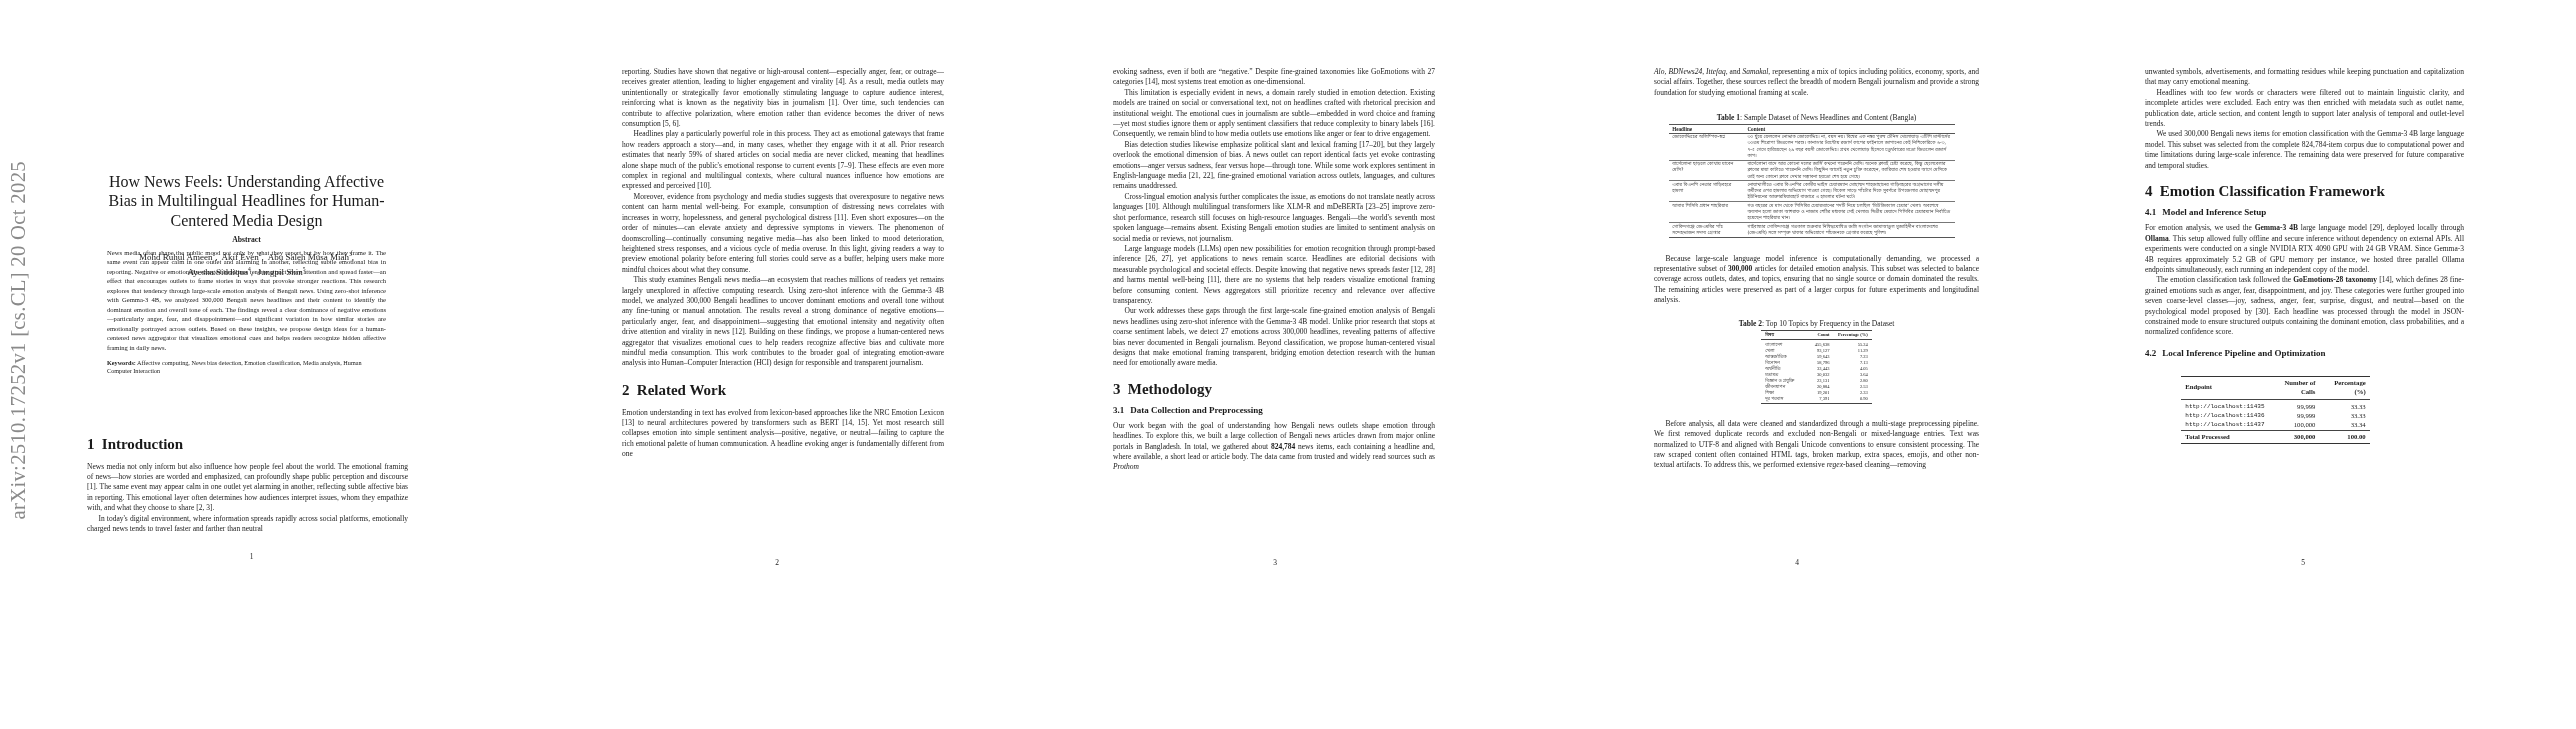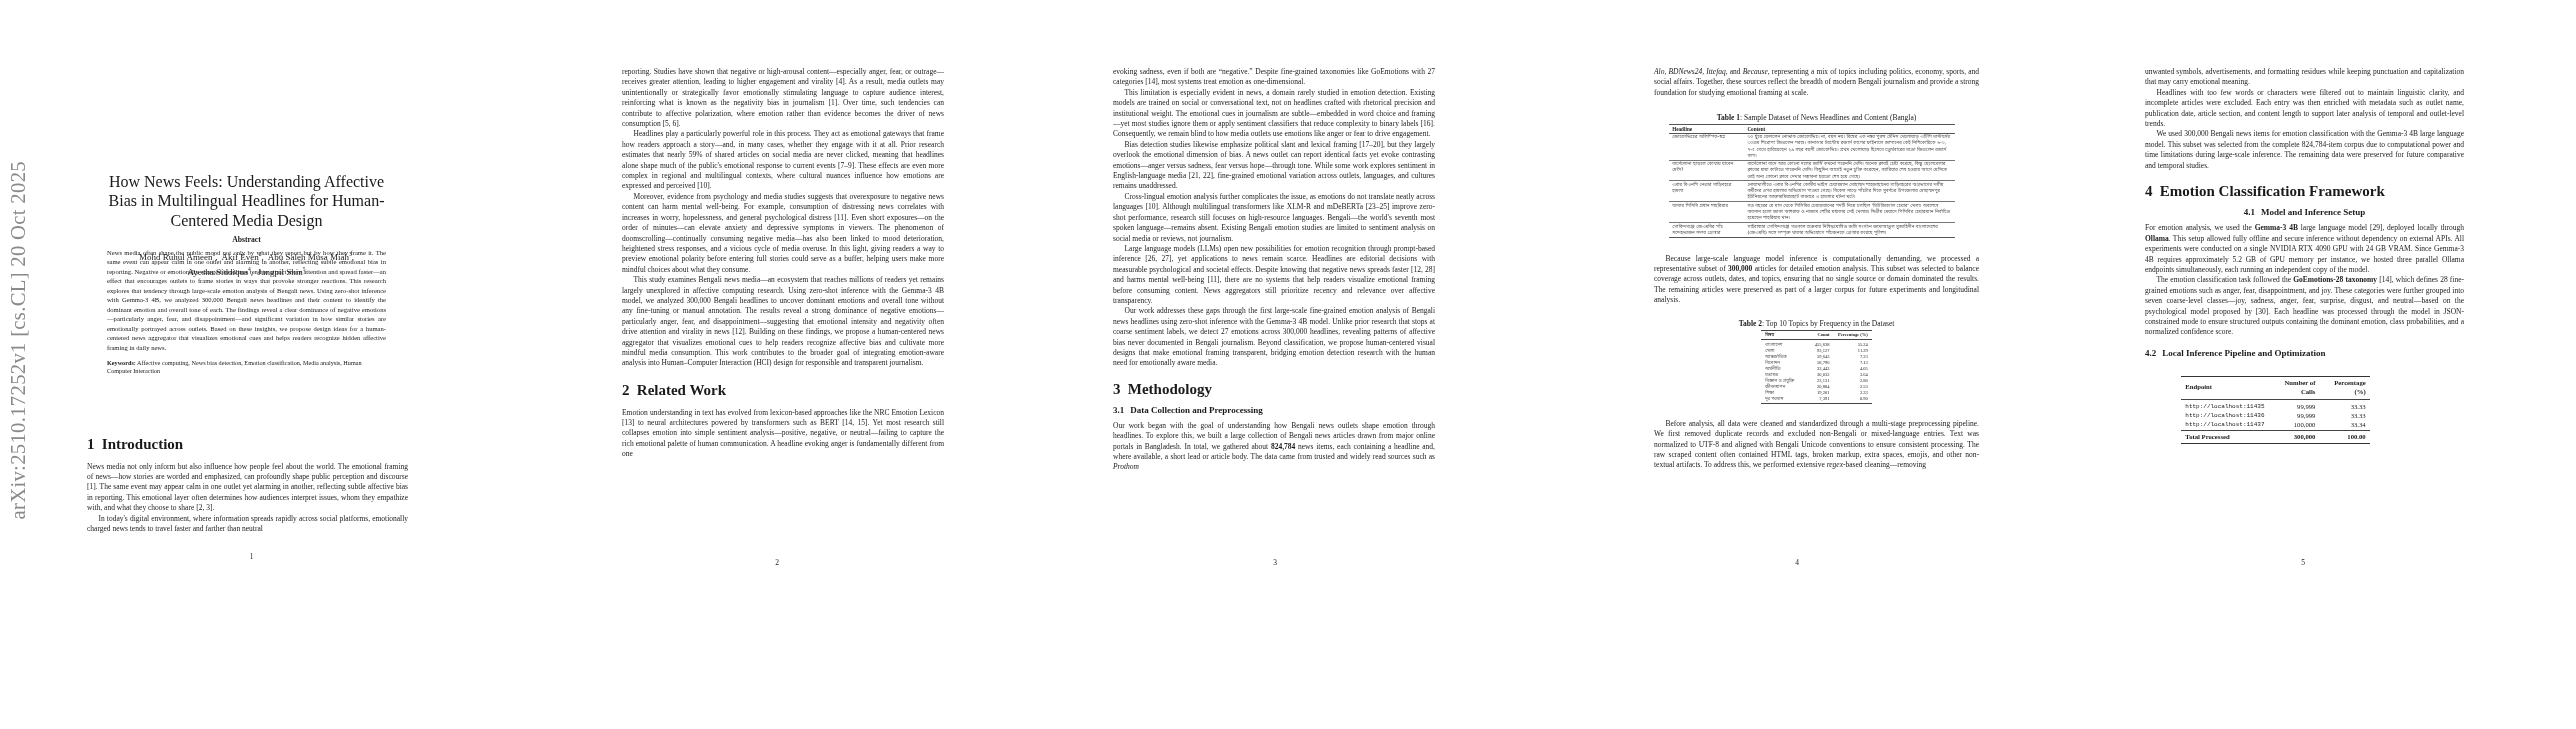--- a/index.html
+++ b/index.html
@@ -101,21 +101,21 @@
     <p class="ind">Our work addresses these gaps through the first large-scale fine-grained emotion analysis of Bengali news headlines using zero-shot inference with the Gemma-3 4B model. Unlike prior research that stops at coarse sentiment labels, we detect 27 emotions across 300,000 headlines, revealing patterns of affective bias never documented in Bengali journalism. Beyond classification, we propose human-centered visual designs that make emotional framing transparent, bridging emotion detection research with the human need for emotionally aware media.</p>
     <h1 class="sec" style="margin-top:12px;"><span class="n">3</span><span>Methodology</span></h1>
     <h2 class="sub" style="margin-top:7px;"><span class="n">3.1</span><span>Data Collection and Preprocessing</span></h2>
     <p style="margin-top:6px;"><span>Our work began with the goal of understanding how Bengali news outlets shape emotion through headlines. To explore this, we built a large collection of Bengali news articles drawn from major online portals in Bangladesh. In total, we gathered about </span><b>824,784</b><span> news items, each containing a headline and, where available, a short lead or article body. The data came from trusted and widely read sources such as </span><i>Prothom</i></p>
   </div>
   <div class="pnum" style="left:0; top:558px; width:490px;">3</div>
 </div>
 
 <div class="page" style="left:1546px;">
   <div class="col" style="left:108px; top:67px; width:325px;">
-    <p><i>Alo</i>, <i>BDNews24</i>, <i>Ittefaq</i>, and <i>Because</i><span>, representing a mix of topics including politics, economy, sports, and social affairs. Together, these sources reflect the breadth of modern Bengali journalism and provide a strong foundation for studying emotional framing at scale.</span></p>
+    <p><i>Alo</i>, <i>BDNews24</i>, <i>Ittefaq</i>, and <i>Samakal</i><span>, representing a mix of topics including politics, economy, sports, and social affairs. Together, these sources reflect the breadth of modern Bengali journalism and provide a strong foundation for studying emotional framing at scale.</span></p>
 
     <div class="caption" style="margin-top:14.6px; margin-bottom:2.4px;"><b>Table 1</b><span>: Sample Dataset of News Headlines and Content (Bangla)</span></div>
     <table class="t1" style="width:286px; margin-left:14.6px;">
       <thead>
         <tr>
           <th style="width:68px;">Headline</th>
           <th>Content</th>
         </tr>
       </thead>
       <tbody>
@@ -211,21 +211,21 @@
   </div>
   <div class="pnum" style="left:0; top:558px; width:502px;">4</div>
 </div>
 
 <div class="page" style="left:2061px;">
   <div class="col" style="left:84px; top:67px; width:319px;">
     <p>unwanted symbols, advertisements, and formatting residues while keeping punctuation and capitalization that may carry emotional meaning.</p>
     <p class="ind">Headlines with too few words or characters were filtered out to maintain linguistic clarity, and incomplete articles were excluded. Each entry was then enriched with metadata such as outlet name, publication date, article section, and content length to support later analysis of temporal and outlet-level trends.</p>
     <p class="ind">We used 300,000 Bengali news items for emotion classification with the Gemma-3 4B large language model. This subset was selected from the complete 824,784-item corpus due to computational power and time limitations during large-scale inference. The remaining data were preserved for future comparative and temporal studies.</p>
     <h1 class="sec" style="margin-top:12px;"><span class="n">4</span><span>Emotion Classification Framework</span></h1>
-    <h2 class="sub" style="margin-top:7.3px;text-align:center;"><span class="n">4.1</span><span>Model and Inference Setup</span></h2>
+    <h2 class="sub" style="margin-top:7.3px;"><span class="n">4.1</span><span>Model and Inference Setup</span></h2>
     <p style="margin-top:6px;"><span>For emotion analysis, we used the </span><b>Gemma-3 4B</b><span> large language model [29], deployed locally through </span><b>Ollama</b><span>. This setup allowed fully offline and secure inference without dependency on external APIs. All experiments were conducted on a single NVIDIA RTX 4090 GPU with 24 GB VRAM. Since Gemma-3 4B requires approximately 5.2 GB of GPU memory per instance, we hosted three parallel Ollama endpoints simultaneously, each running an independent copy of the model.</span></p>
     <p class="ind"><span>The emotion classification task followed the </span><b>GoEmotions-28 taxonomy</b><span> [14], which defines 28 fine-grained emotions such as anger, fear, disappointment, and joy. These categories were further grouped into seven coarse-level classes—joy, sadness, anger, fear, surprise, disgust, and neutral—based on the psychological model proposed by [30]. Each headline was processed through the model in JSON-constrained mode to ensure structured outputs containing the dominant emotion, class probabilities, and a normalized confidence score.</span></p>
     <h2 class="sub" style="margin-top:9.7px;"><span class="n">4.2</span><span>Local Inference Pipeline and Optimization</span></h2>
 
     <div style="margin-left:36px; width:189px; margin-top:18px;">
       <table class="t3" style="width:189px; margin-top:3px;">
         <thead>
           <tr>
             <th style="text-align:left;">Endpoint</th>
             <th class="num">Number of Calls</th>

